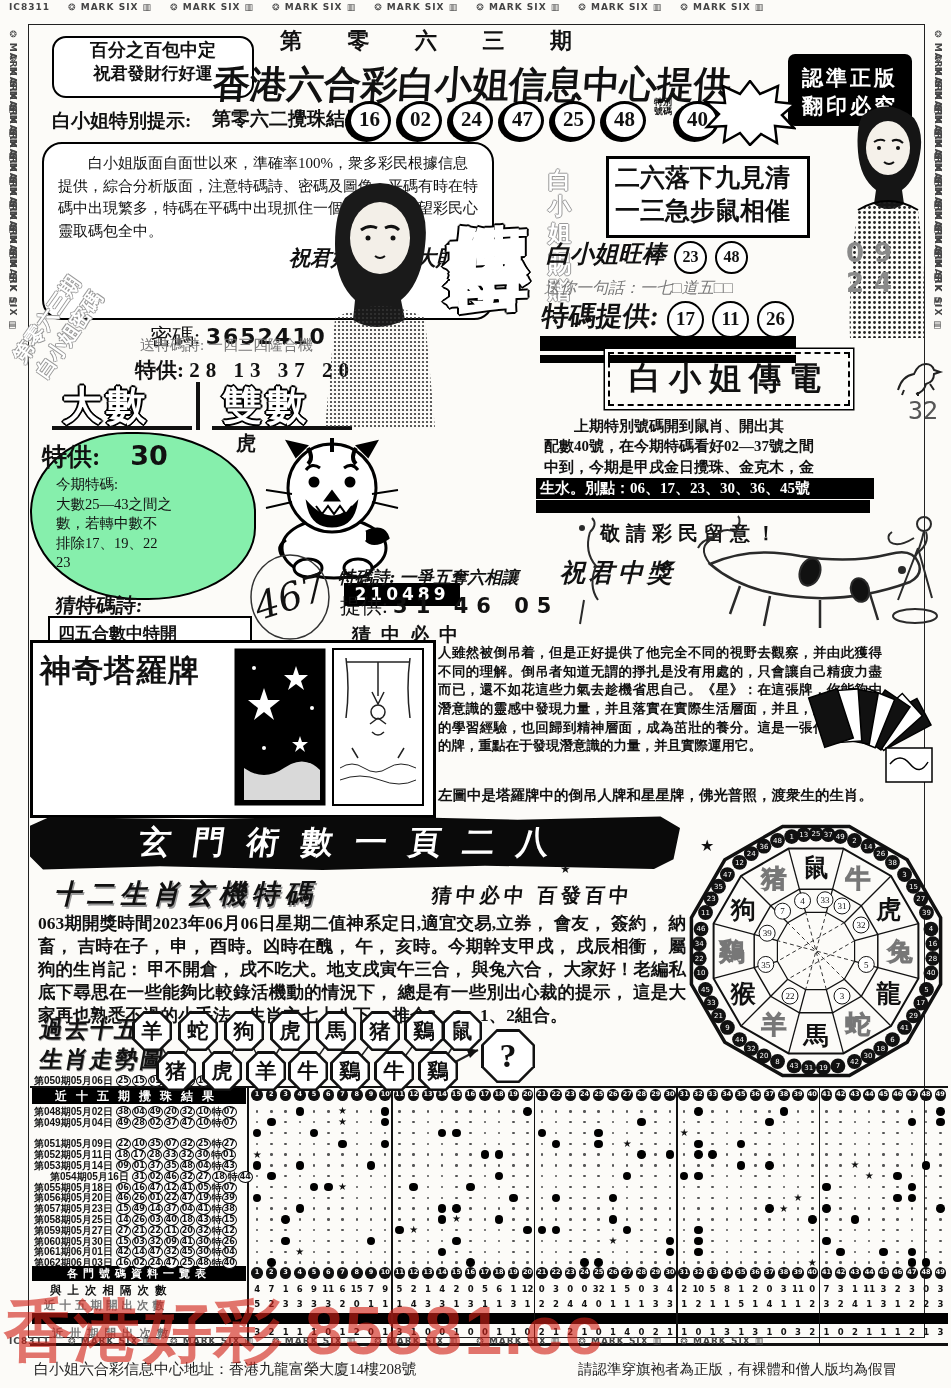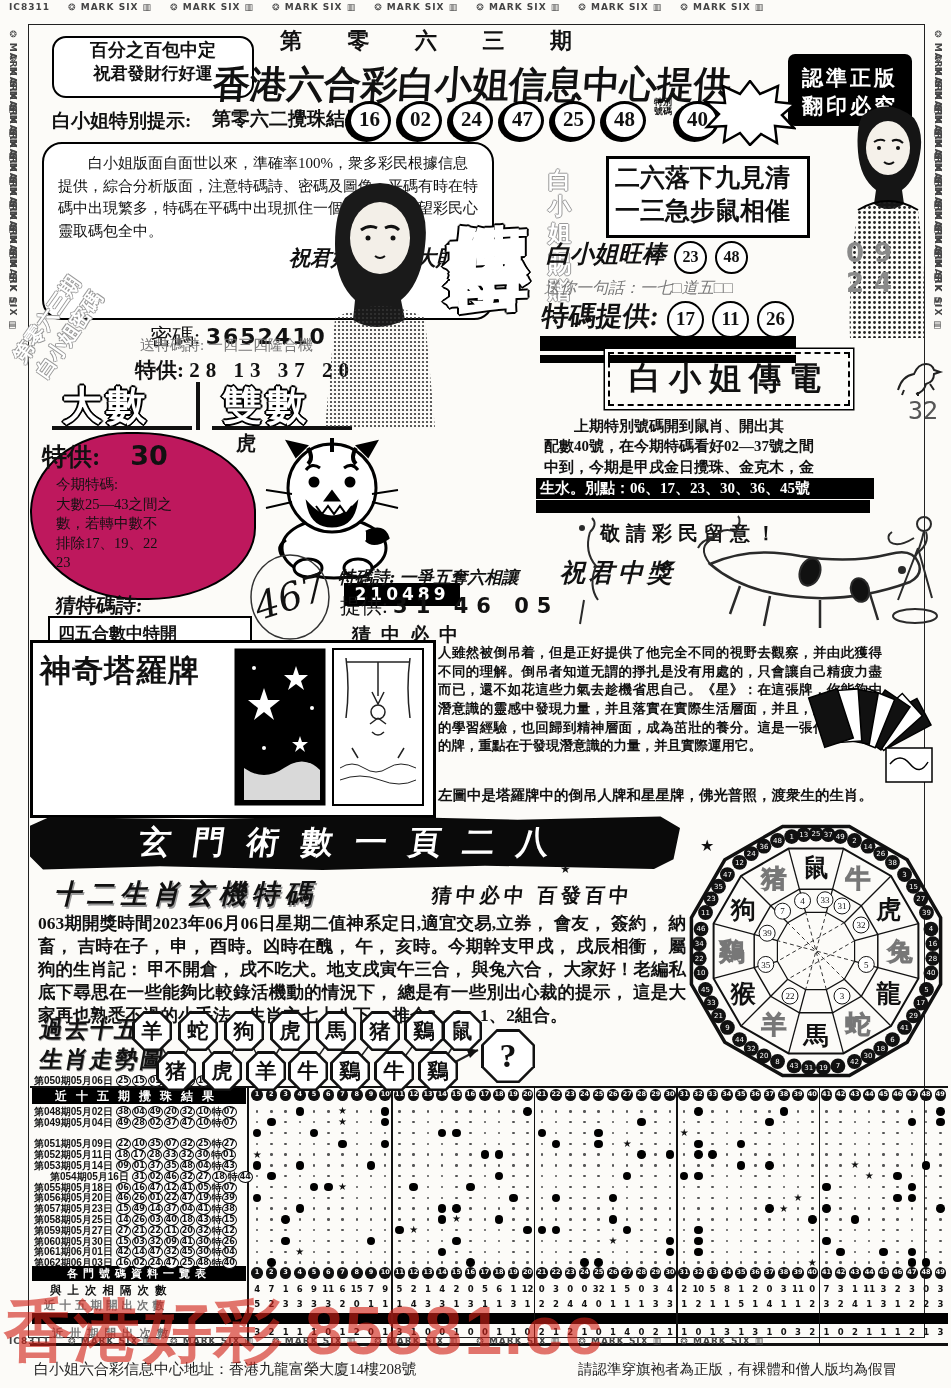--- a/index.html
+++ b/index.html
@@ -22,21 +22,21 @@
   .ghost{color:#777;}
   
   .ball{display:inline-block;width:37px;height:33px;border:3px solid #000;border-radius:50%;
         background:#fff;text-align:center;font:bold 21px/31px "Liberation Serif",serif;
         box-shadow:-3px 2px 0 0 #000;margin-right:8px;}
   .cnum{display:inline-block;width:29px;height:29px;border:2px solid #000;border-radius:50%;
         background:#fff;text-align:center;font:bold 16px/27px "Liberation Serif",serif;margin:0 4px;}
   
   .rbox{border:2px solid #000;border-radius:14px;background:#fff;}
   .blackbox{background:#000;color:#fff;}
-  .cloud{border:2.5px solid #000;border-radius:45% 55% 50% 50%/50% 50% 45% 55%;background:#be185d;}
+  .cloud{border:2.5px solid #000;border-radius:45% 55% 50% 50%/50% 50% 45% 55%;background:#86efac;}
   
   .trow{position:absolute;left:34px;white-space:nowrap;font:bold 10px/11px "Liberation Sans",sans-serif;}
   .onum{display:inline-block;width:13px;height:10px;border:1px solid #000;border-radius:50%;
         text-align:center;font:bold 8px/9.5px "DejaVu Sans",sans-serif;margin-right:1px;vertical-align:1px;background:#fff;}
   .dotrow{position:absolute;left:250px;width:698px;display:flex;}
   .dcell{width:14.245px;height:10.8px;display:flex;align-items:center;justify-content:center;}
   .dempty{width:2.5px;height:2.5px;border-radius:50%;background:#555;}
   .dhit{width:8.5px;height:8.5px;border-radius:50%;background:#000;}
   .dstar{font-size:10px;line-height:10px;}
   .hdrcell{width:14.245px;display:flex;align-items:center;justify-content:center;}

